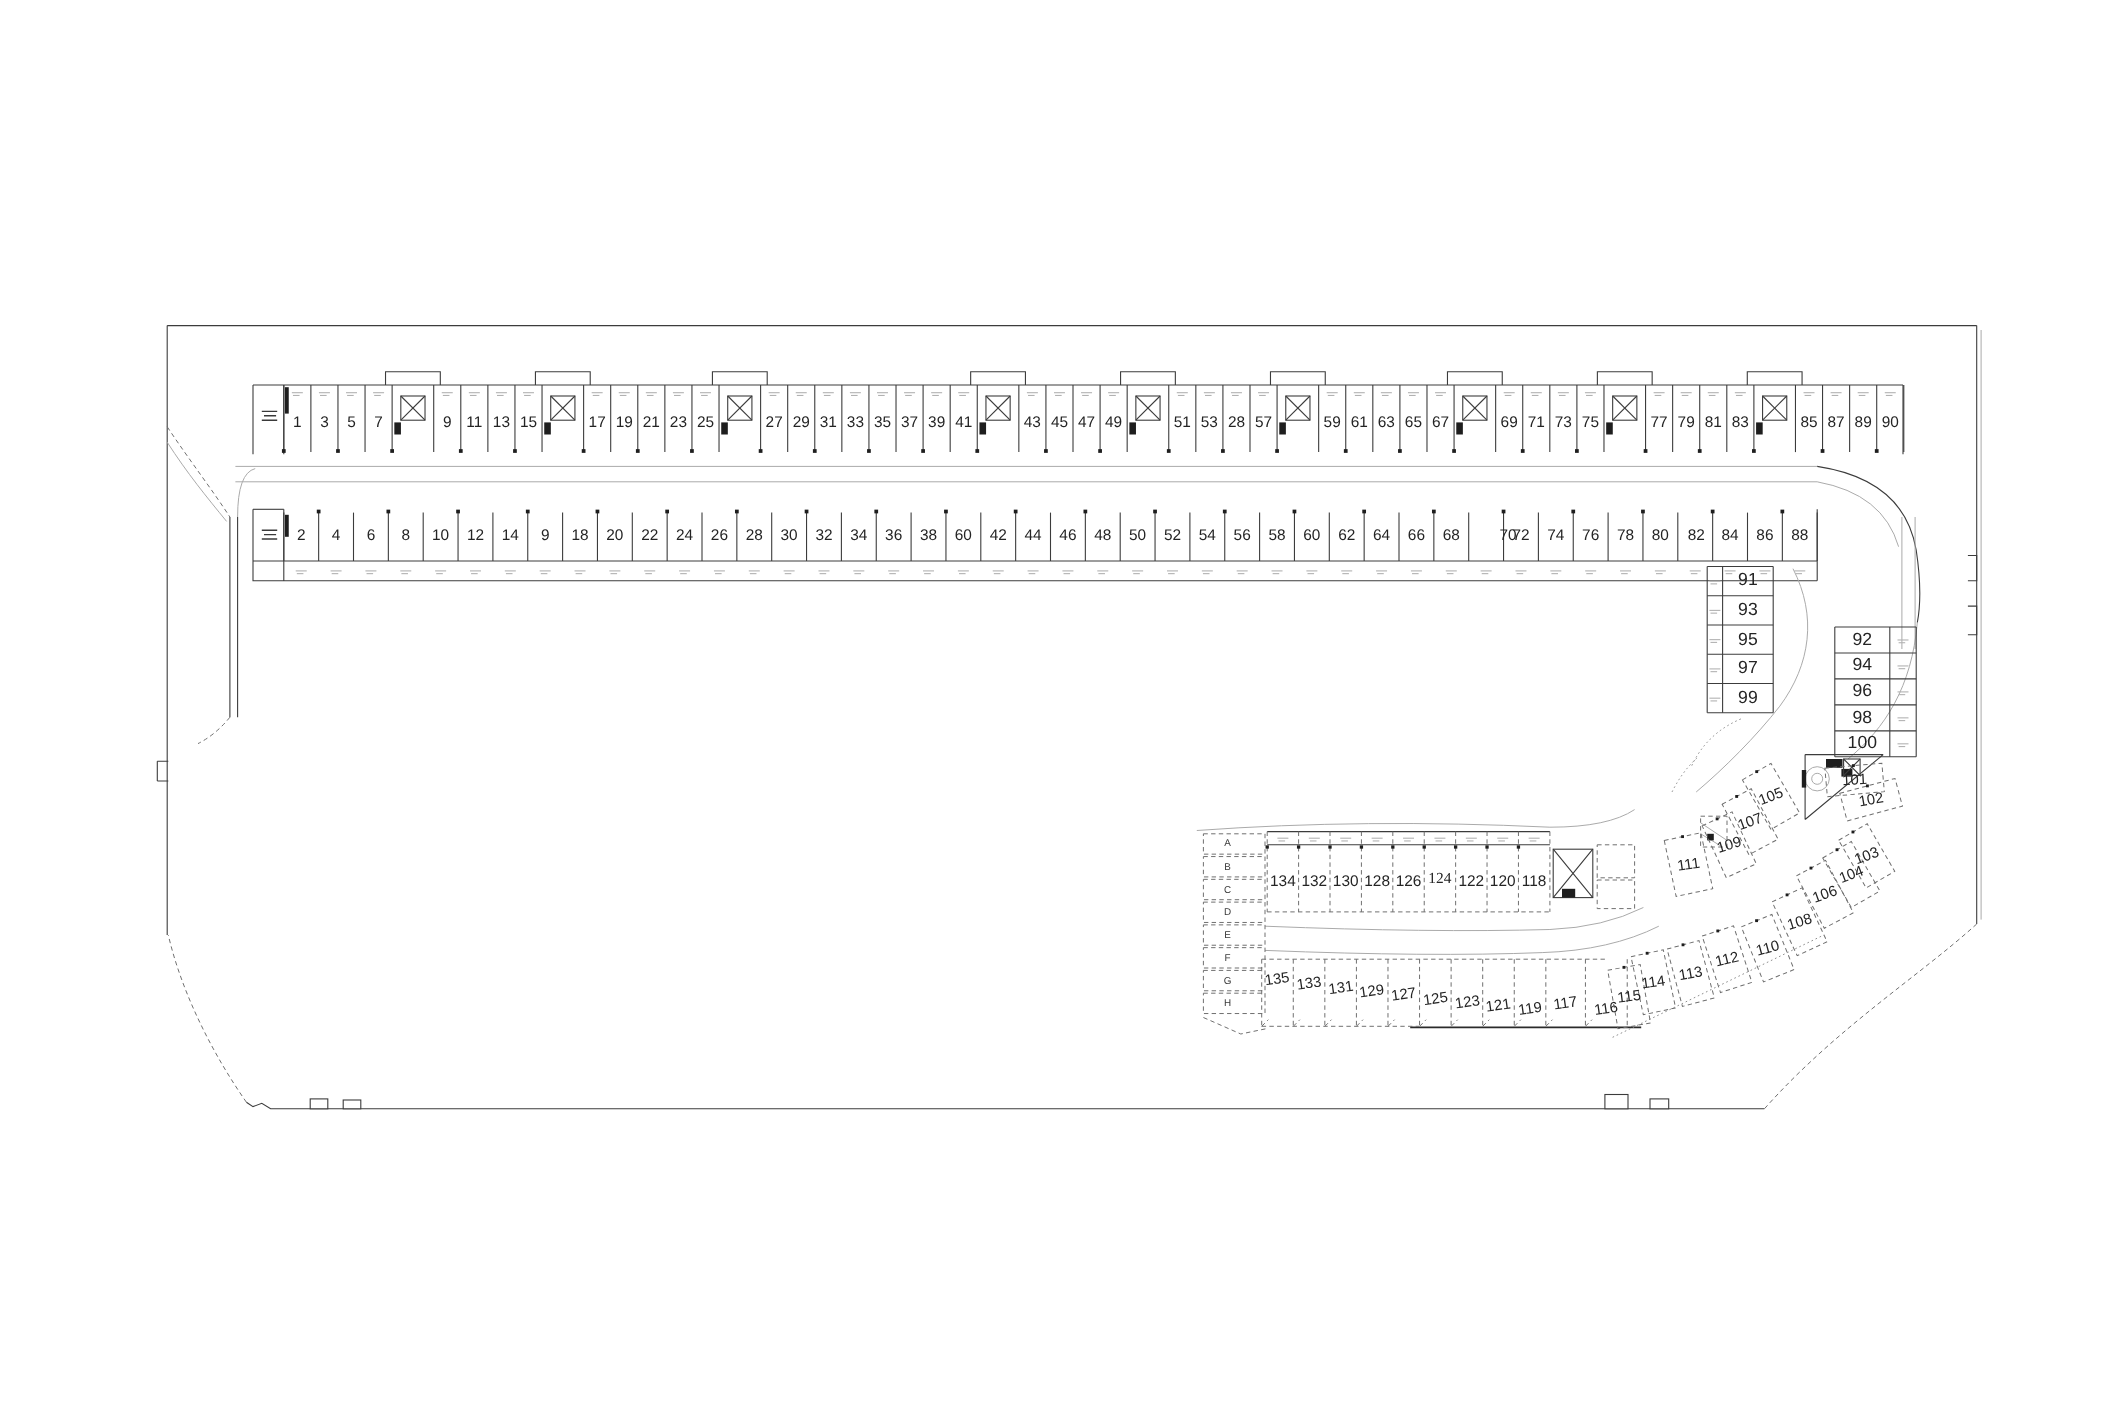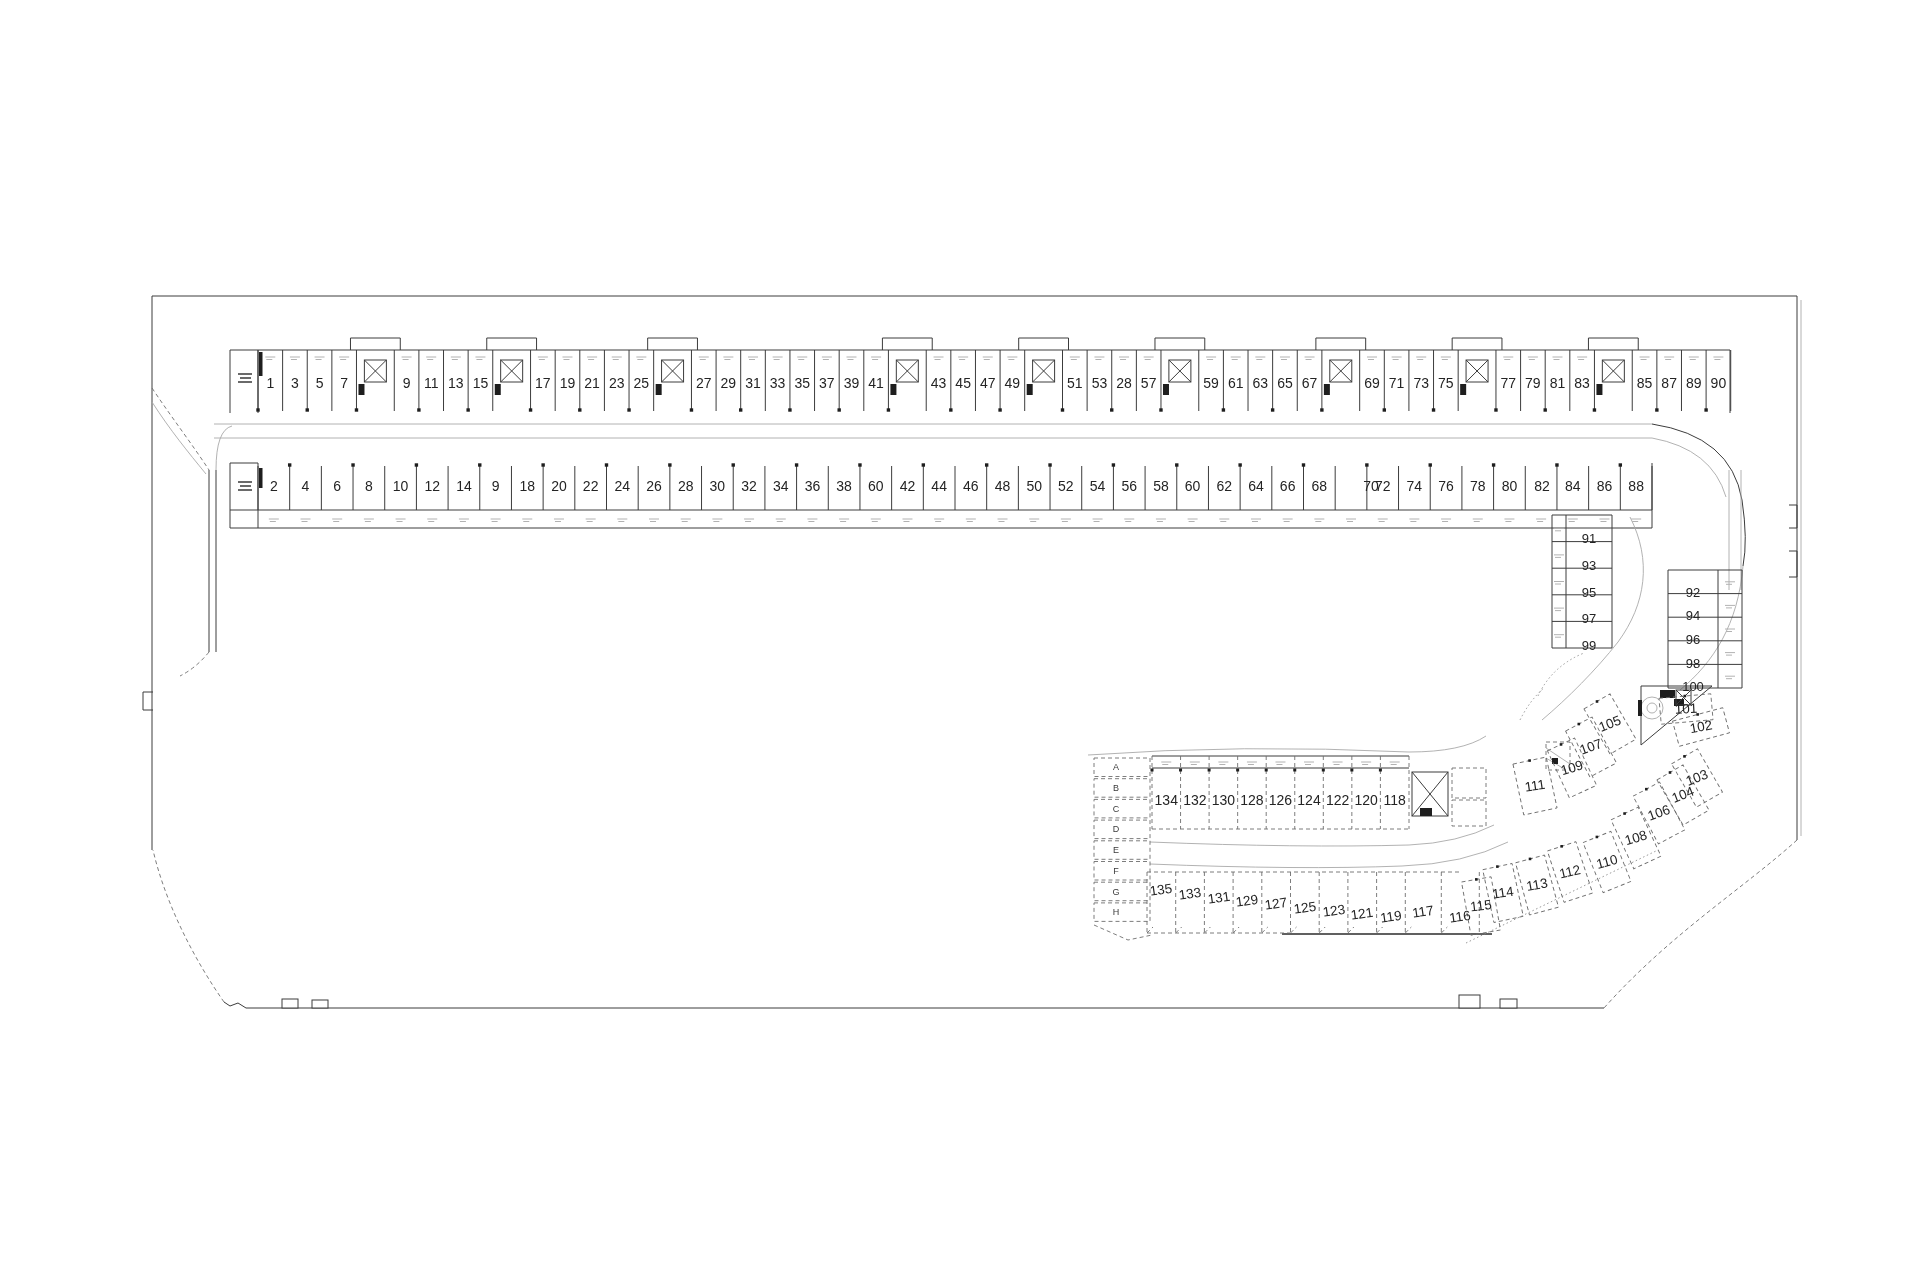--- a/index.html
+++ b/index.html
@@ -2,21 +2,21 @@
 <html><head>
 <meta charset="utf-8">
 <style>
   html,body{margin:0;padding:0;background:#ffffff;}
   .canvas{position:relative;width:1920px;height:1280px;background:#fff;overflow:hidden;
           font-family:"Liberation Sans", sans-serif;}
   svg{position:absolute;left:0;top:0;}
   #labels{position:absolute;left:0;top:0;width:1920px;height:1280px;}
   .n{position:absolute;color:#242424;font-size:14px;line-height:1;white-space:nowrap;
      transform:translate(-50%,-50%);}
-  .sm{font-size:13px;margin-top:10px;}
+  .sm{font-size:16px;}
   .ltr{font-size:9px;color:#3a3a3a;}
   .dg{font-size:13.5px;}
   
   .s{stroke:#3c3c3c;stroke-width:1;fill:none;}
   .s2{stroke:#2b2b2b;stroke-width:1.7;fill:none;}
   .lt{stroke:#a9a9a9;stroke-width:0.9;fill:none;}
   .d{stroke:#6e6e6e;stroke-width:0.9;fill:none;stroke-dasharray:4 3;}
   .dt{stroke:#8d8d8d;stroke-width:0.9;fill:none;stroke-dasharray:1.5 2.6;}
   .tg{stroke:#b2b2b2;stroke-width:1;fill:none;}
   .bl2{stroke:#3a3a3a;stroke-width:1.3;fill:none;}
@@ -764,21 +764,21 @@
       <span class="n ltr" style="left: 1116px; top: 829.45px;">D</span>
       <span class="n ltr" style="left: 1116px; top: 850.15px;">E</span>
       <span class="n ltr" style="left: 1116px; top: 870.85px;">F</span>
       <span class="n ltr" style="left: 1116px; top: 891.55px;">G</span>
       <span class="n ltr" style="left: 1116px; top: 912.25px;">H</span>
       <span class="n" style="left: 1166.28px; top: 800px;">134</span>
       <span class="n" style="left: 1194.83px; top: 800px;">132</span>
       <span class="n" style="left: 1223.38px; top: 800px;">130</span>
       <span class="n" style="left: 1251.92px; top: 800px;">128</span>
       <span class="n" style="left: 1280.47px; top: 800px;">126</span>
-      <span class="n" style="left: 1309.03px; top: 800px;">124</span>
+      <span class="n" style="left: 1309.03px; top: 800px; font-family: Liberation Serif, serif;">124</span>
       <span class="n" style="left: 1337.58px; top: 800px;">122</span>
       <span class="n" style="left: 1366.12px; top: 800px;">120</span>
       <span class="n" style="left: 1394.67px; top: 800px;">118</span>
       <span class="n dg" style="left: 1161.35px; top: 890px; transform: translate(-50%, -50%) rotate(-8deg);">135</span>
       <span class="n dg" style="left: 1190.05px; top: 894px; transform: translate(-50%, -50%) rotate(-8deg);">133</span>
       <span class="n dg" style="left: 1218.75px; top: 898px; transform: translate(-50%, -50%) rotate(-8deg);">131</span>
       <span class="n dg" style="left: 1247.45px; top: 901px; transform: translate(-50%, -50%) rotate(-8deg);">129</span>
       <span class="n dg" style="left: 1276.15px; top: 904px; transform: translate(-50%, -50%) rotate(-8deg);">127</span>
       <span class="n dg" style="left: 1304.85px; top: 908px; transform: translate(-50%, -50%) rotate(-8deg);">125</span>
       <span class="n dg" style="left: 1333.55px; top: 911px; transform: translate(-50%, -50%) rotate(-8deg);">123</span>

